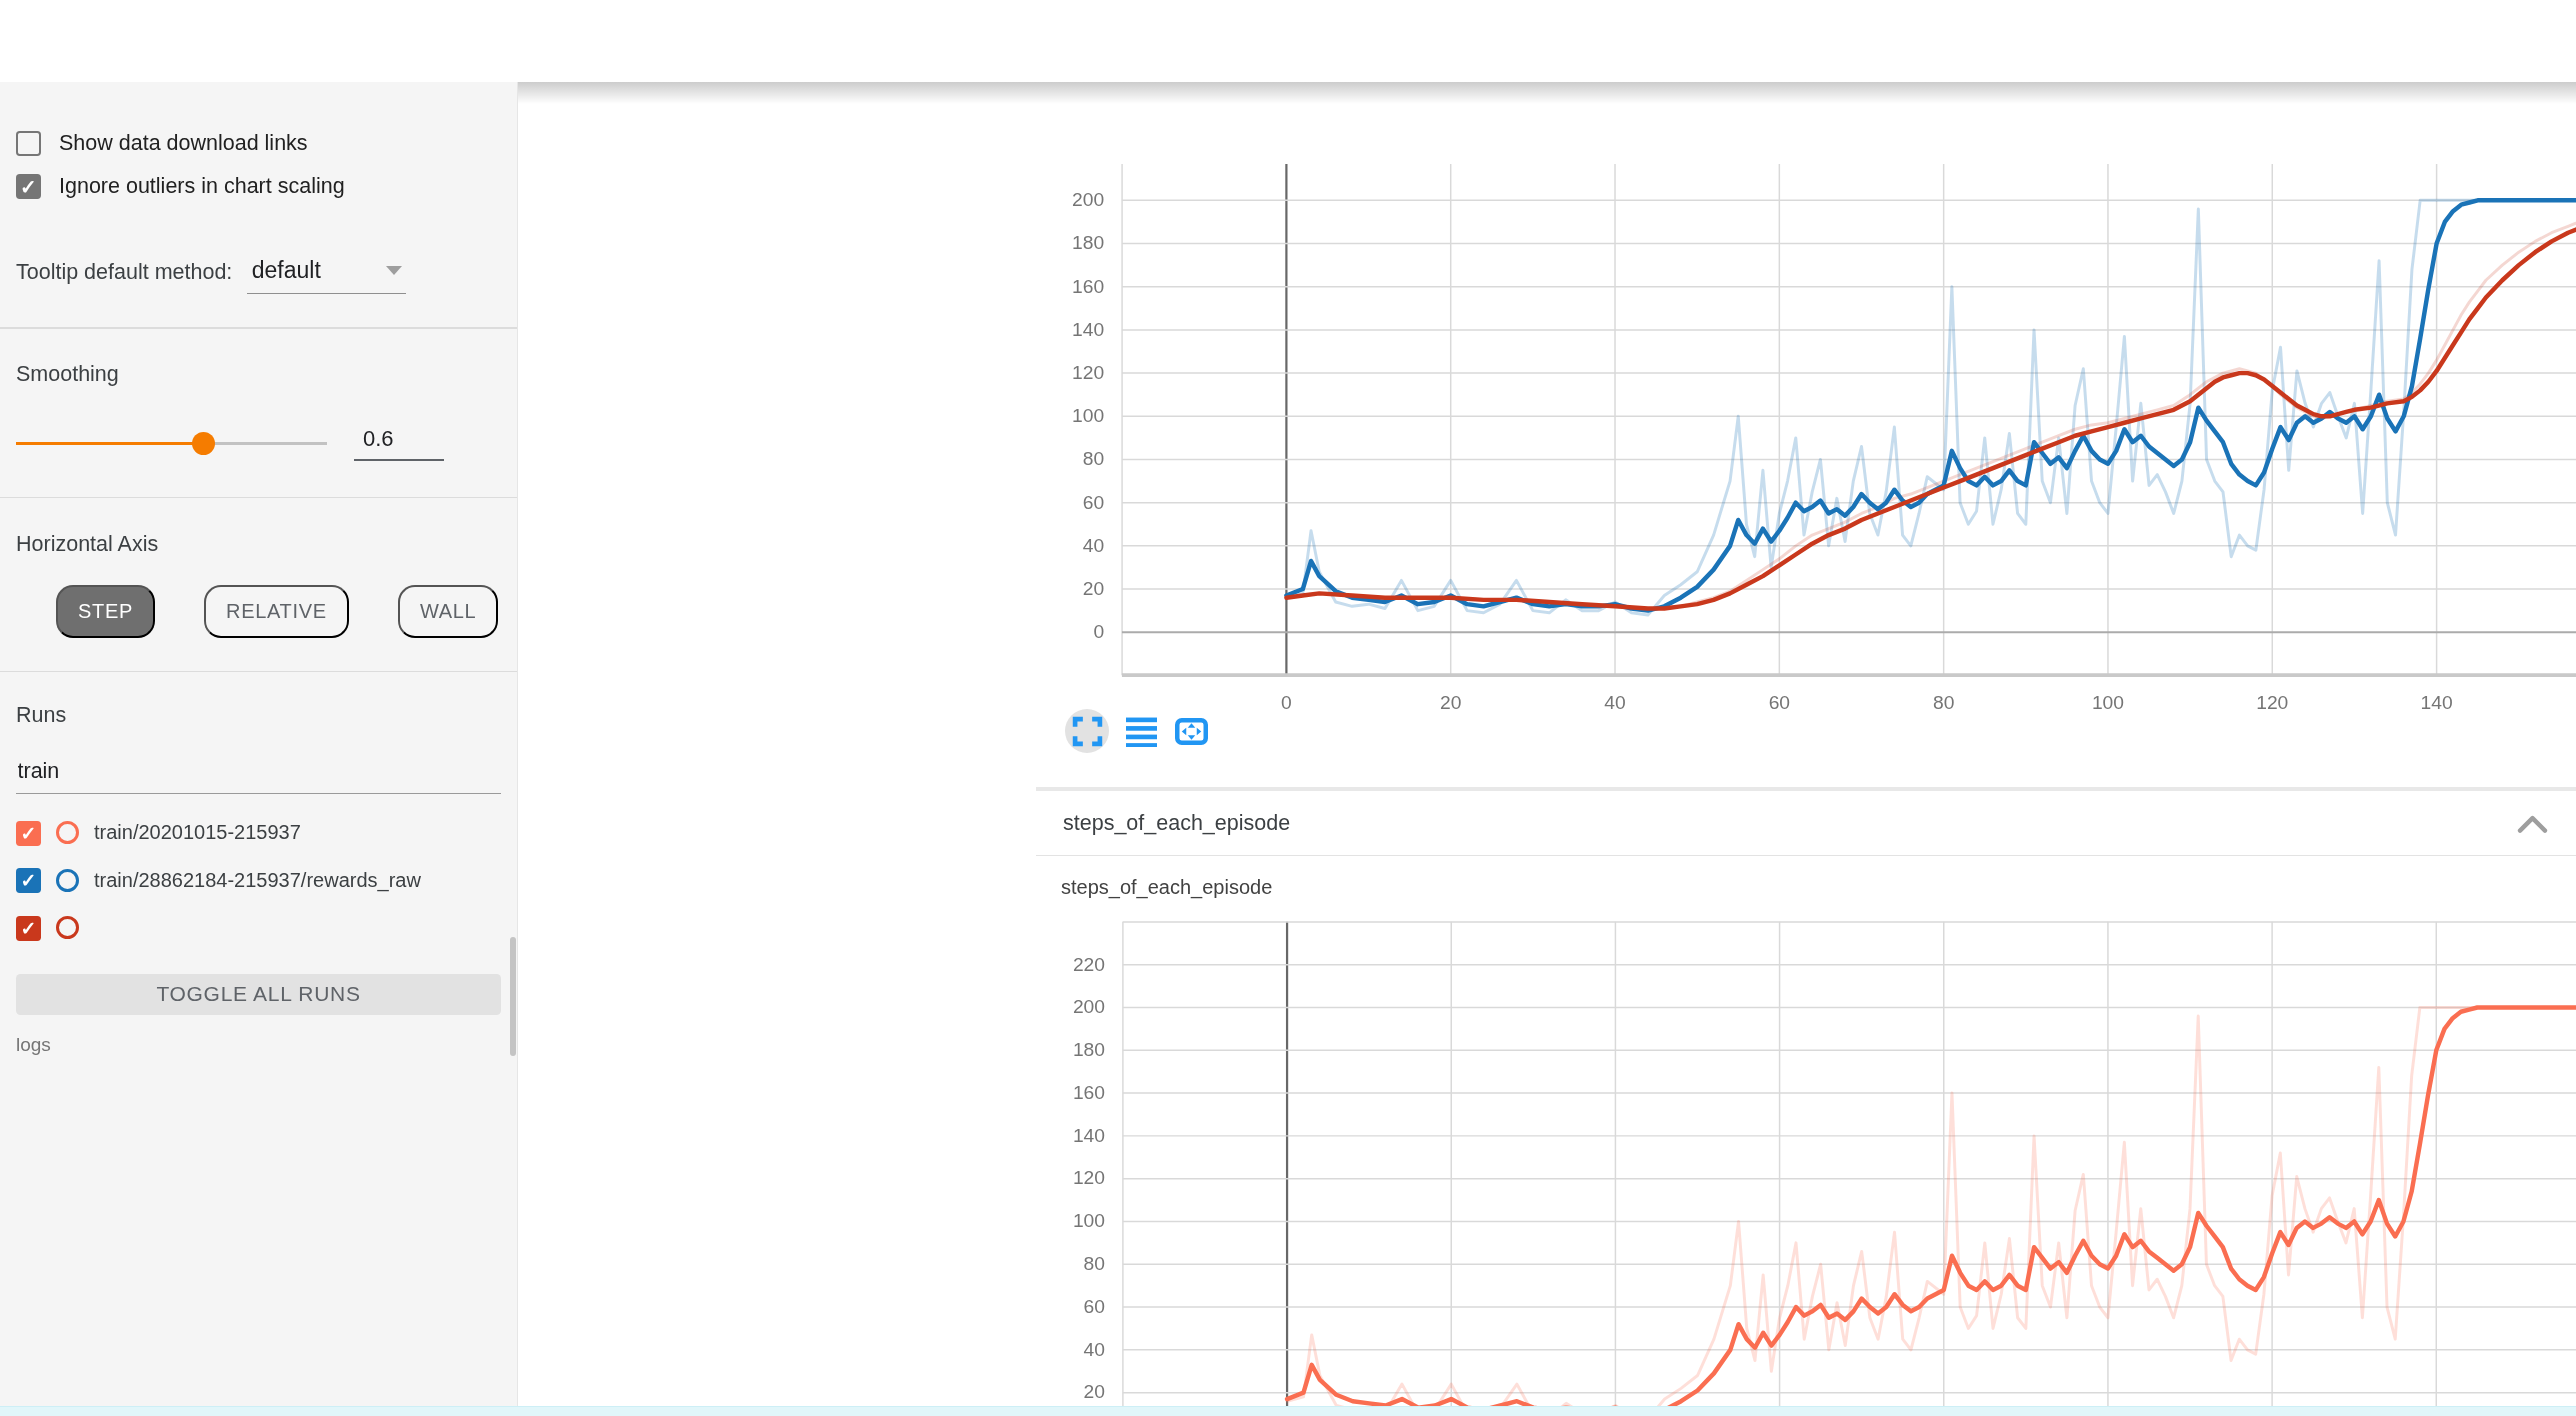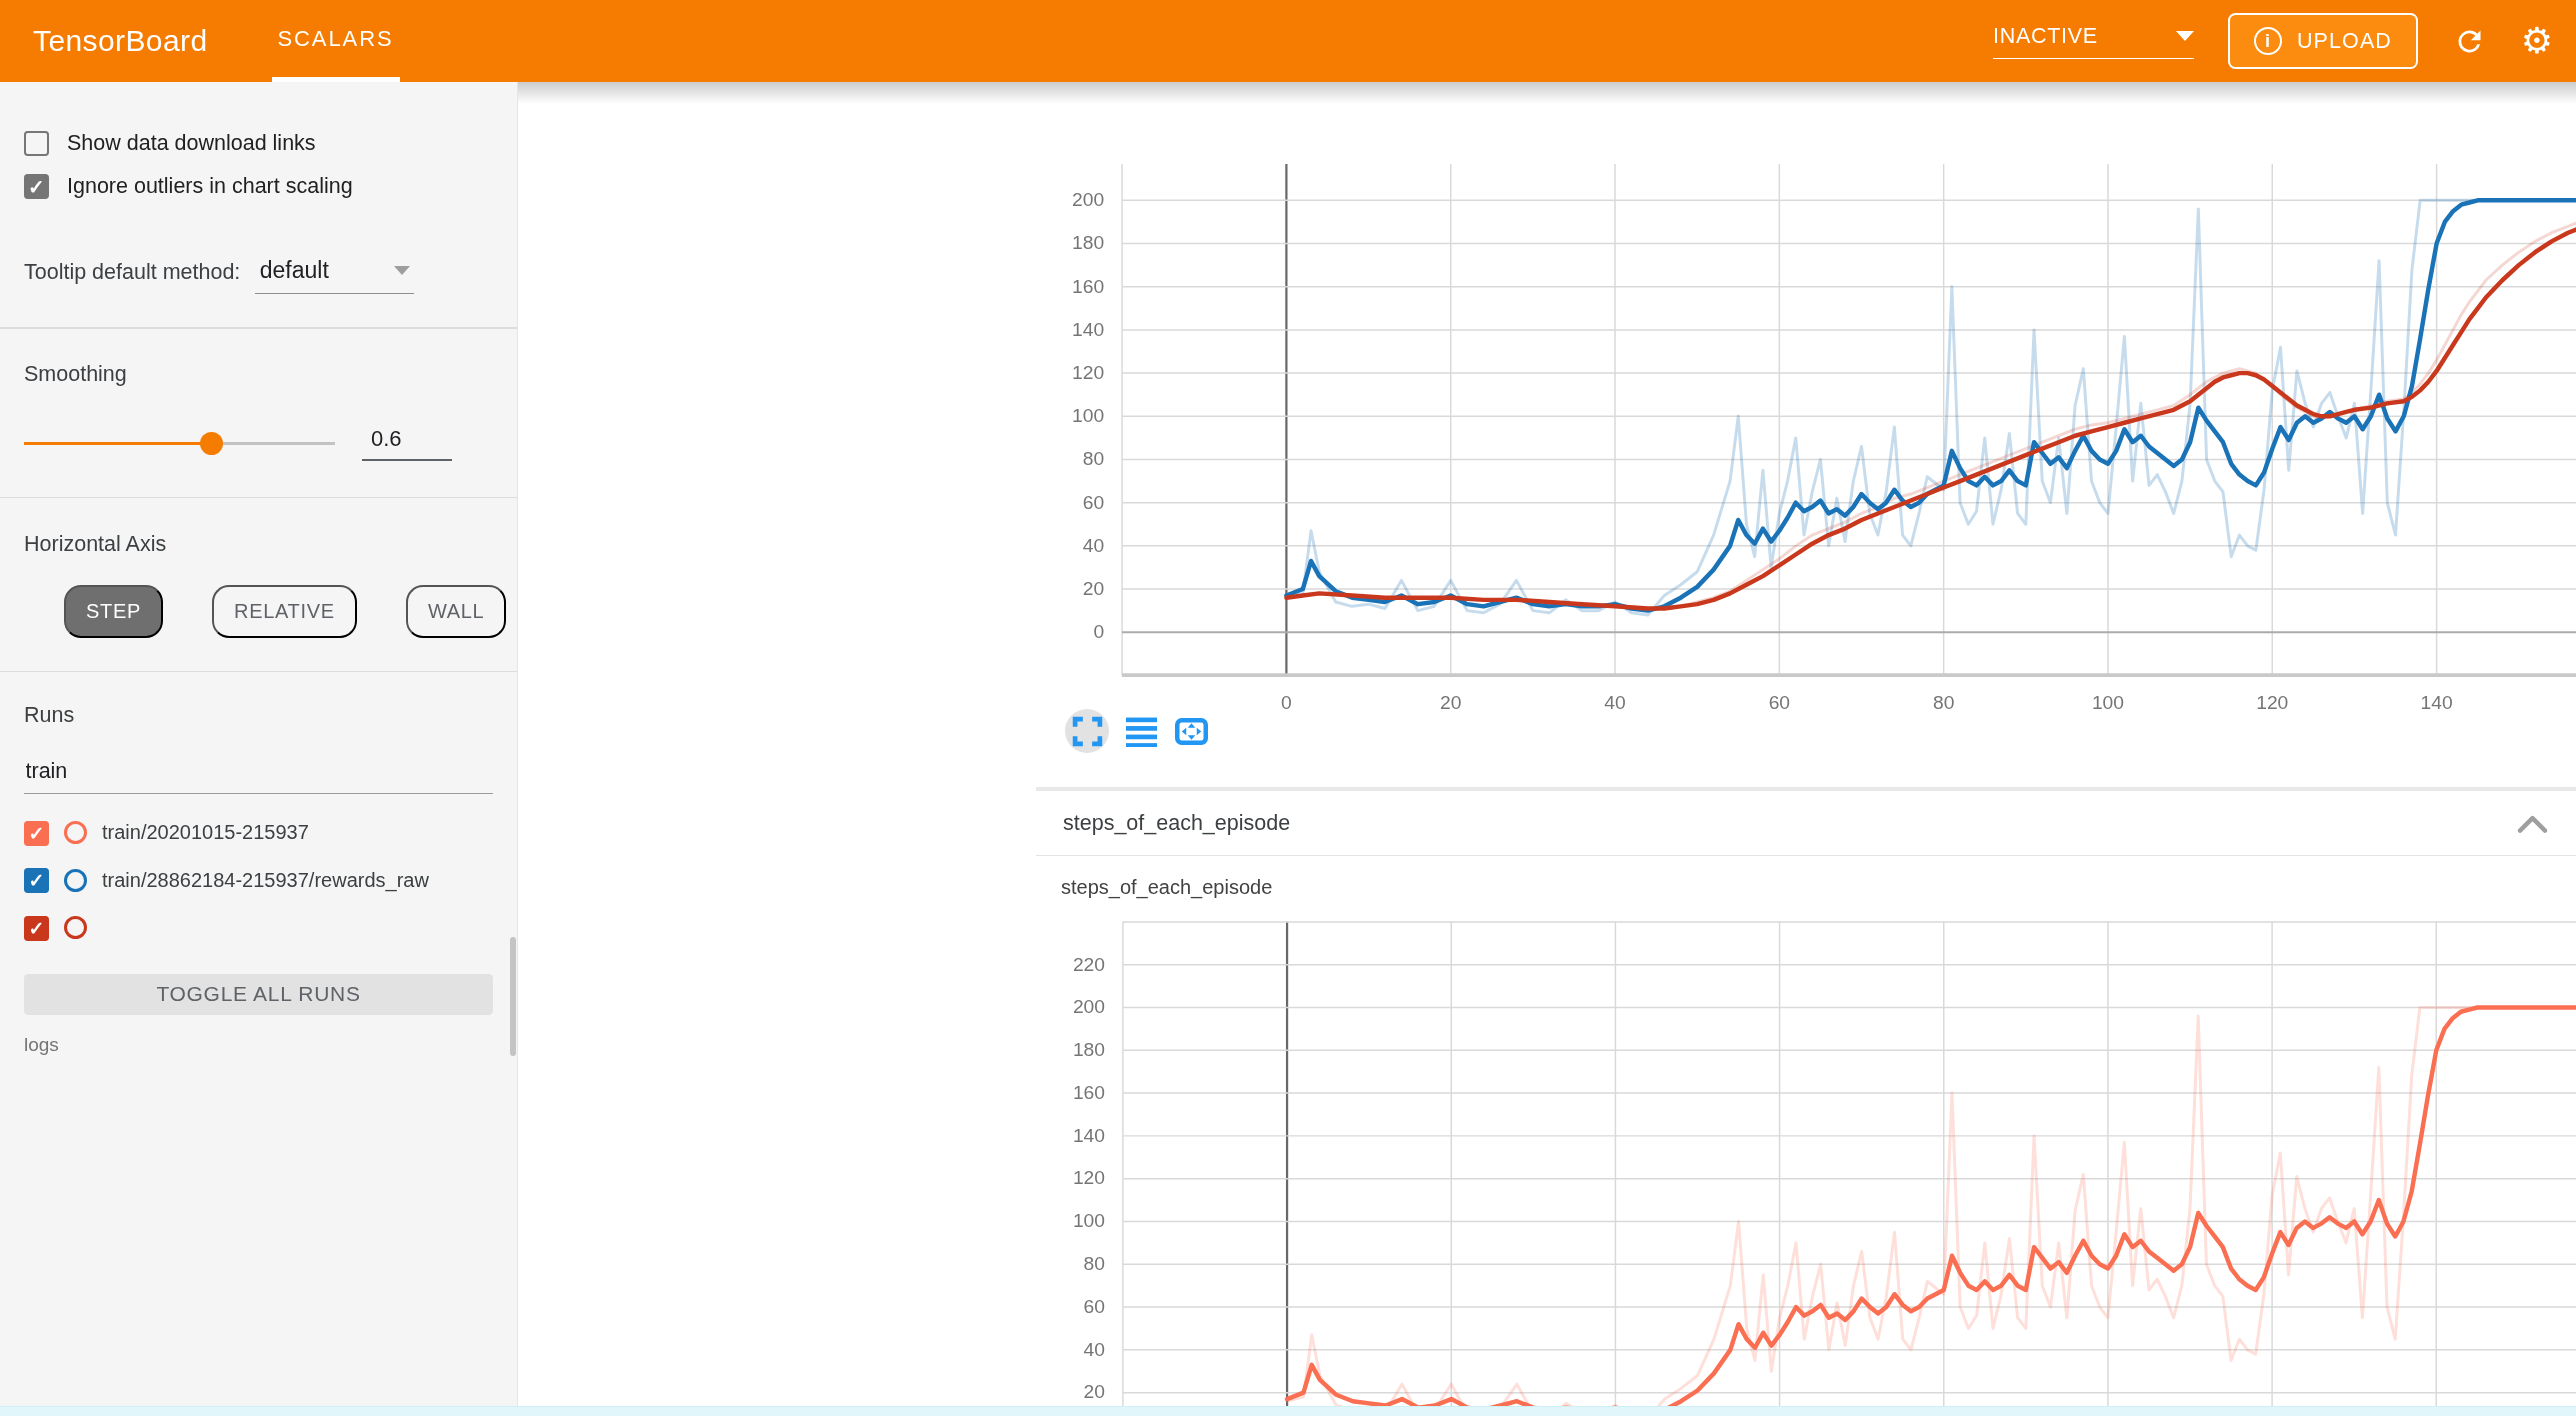--- a/index.html
+++ b/index.html
@@ -24,21 +24,21 @@
     display:flex; align-items:center; justify-content:center; font-size:18px; font-weight:700; font-style:normal; }
   .hicon { width:34px; height:34px; display:flex; align-items:center; justify-content:center; cursor:pointer; }
   .gear-glyph { font-size:36px; line-height:1; }
   .help-partial { position:absolute; left:2561px; top:25px; width:33px; height:33px;
     border:3px solid #fff; border-radius:50%; }
 
   
   .sidebar { position:absolute; top:82px; left:0; width:518px; bottom:0; background:#f5f5f5;
     border-right:0.7px solid #e6e6e6; color:#3c4043; z-index:5; }
   .divider { height:1.5px; background:#dcdcdc; width:100%; }
-  .sec { padding:0 24px; }
+  .sec { padding:0 16px; }
   .cbx-row { display:flex; align-items:center; gap:18px; height:43px; cursor:pointer; }
   .cbx { width:25px; height:25px; border-radius:3.7px; border:2.2px solid #767676; background:transparent;
     display:flex; align-items:center; justify-content:center; flex:0 0 auto; }
   .cbx.checked { background:#757575; border-color:#757575; }
   .cbx .mark { color:#fff; font-size:20px; font-weight:700; line-height:1; }
   .cbx-label { font-size:21.5px; color:#212121; }
   .tooltip-row { display:flex; align-items:flex-end; margin-top:46px; }
   .tooltip-label { font-size:21.5px; color:#3c4043; padding-bottom:9px; }
   .select-box { margin-left:15px; width:159px; border-bottom:1.5px solid #8f8f8f;
     display:flex; align-items:center; justify-content:space-between; padding:3px 4.4px 9px 4.4px; cursor:pointer; }
@@ -95,42 +95,20 @@
 
   .card-title { position:absolute; left:543px; top:794px; font-size:20px; color:#424242; z-index:6; }
   .bottom-strip { position:absolute; left:0; right:0; bottom:0; height:10.4px; background:#e1f6fa;
     border-top:0.7px solid #cdeff6; z-index:20; }
 </style>
 </head>
 <body>
 
 <div class="app">
 
-  <header class="header">
-    <div class="logo">TensorBoard</div>
-    <div class="tab">SCALARS</div>
-    <div class="header-right">
-      <div class="status-select">
-        <span>INACTIVE</span>
-        <span class="caret-down-w"></span>
-      </div>
-      <button class="upload-btn">
-        <span class="info-circle">i</span>
-        <span>UPLOAD</span>
-      </button>
-      <div class="hicon">
-        <svg width="33" height="33" viewBox="0 0 24 24">
-          <path d="M17.65 6.35A7.95 7.95 0 0 0 12 4a8 8 0 1 0 7.73 10h-2.08A6 6 0 1 1 12 6c1.66 0 3.14.69 4.22 1.78L13 11h7V4l-2.35 2.35z" fill="#ffffff"></path>
-        </svg>
-      </div>
-      <div class="hicon">
-        <span class="gear-glyph" style="color:#fff">⚙</span>
-      </div>
-    </div>
-  </header>
   <div class="help-partial"></div>
 
   <aside class="sidebar">
     <div class="sec" style="padding-top:40px;">
       <div id="sidebar-checkboxes">
           <div class="cbx-row">
             <span class="cbx"></span>
             <span class="cbx-label">Show data download links</span>
           </div>
           <div class="cbx-row">

